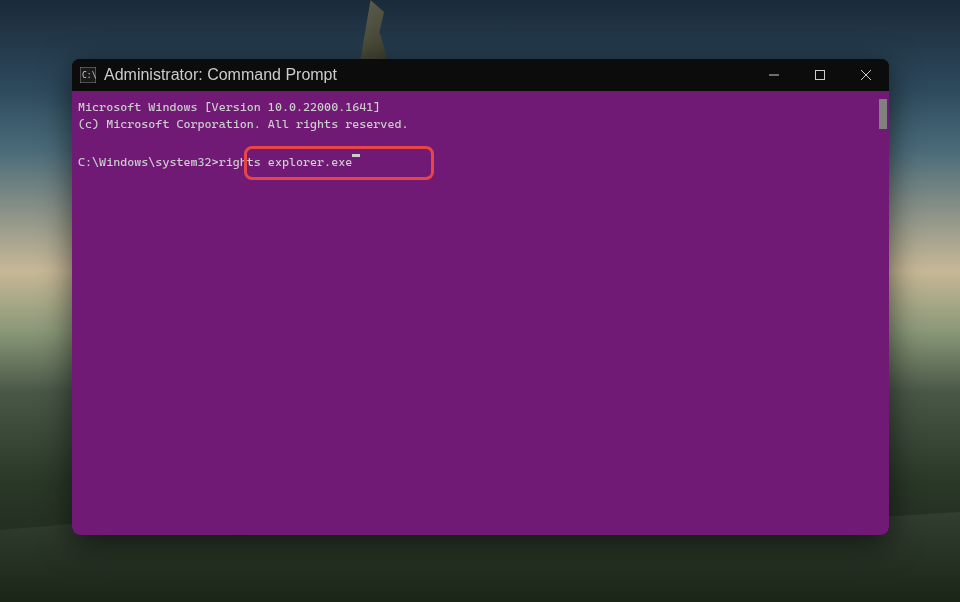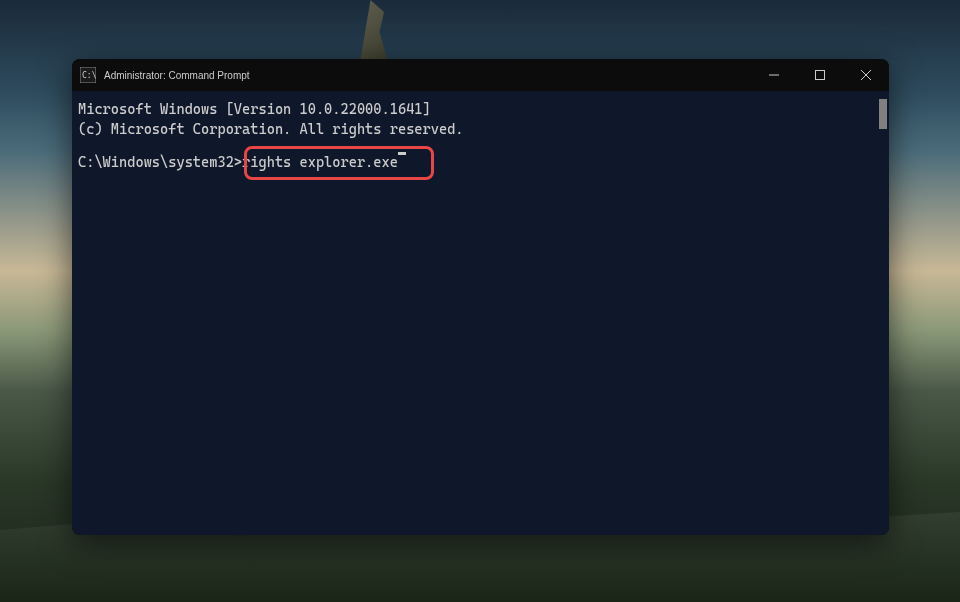--- a/index.html
+++ b/index.html
@@ -83,21 +83,21 @@
       justify-content: center;
     }
     
     .title-bar-icon svg {
       width: 16px;
       height: 16px;
     }
     
     .title-text {
       flex: 1;
-      font-size: 10px;
+      font-size: 16px;
       color: #cccccc;
     }
     
     .window-controls {
       display: flex;
       height: 100%;
     }
     
     .window-control-btn {
       width: 46px;
@@ -111,38 +111,38 @@
       cursor: pointer;
     }
     
     .window-control-btn svg {
       width: 10px;
       height: 10px;
     }
     
     .terminal-content {
       flex: 1;
-      background: #0f172a;
+      background: #701a75;
       padding: 8px 8px 8px 6px;
       font-family: "Cascadia Mono", "Consolas", monospace;
-      font-size: 14px;
+      font-size: 12px;
       color: #cccccc;
       line-height: 1.45;
       position: relative;
       overflow: hidden;
     }
     
     .terminal-line {
       white-space: pre;
     }
     
     .prompt-line {
       display: flex;
       white-space: pre;
-      margin-top: 12px;
+      margin-top: 20px;
     }
     
     .command-highlight-box {
       position: absolute;
       border: 3px solid #e84545;
       border-radius: 8px;
       pointer-events: none;
     }
     
     .cursor {

